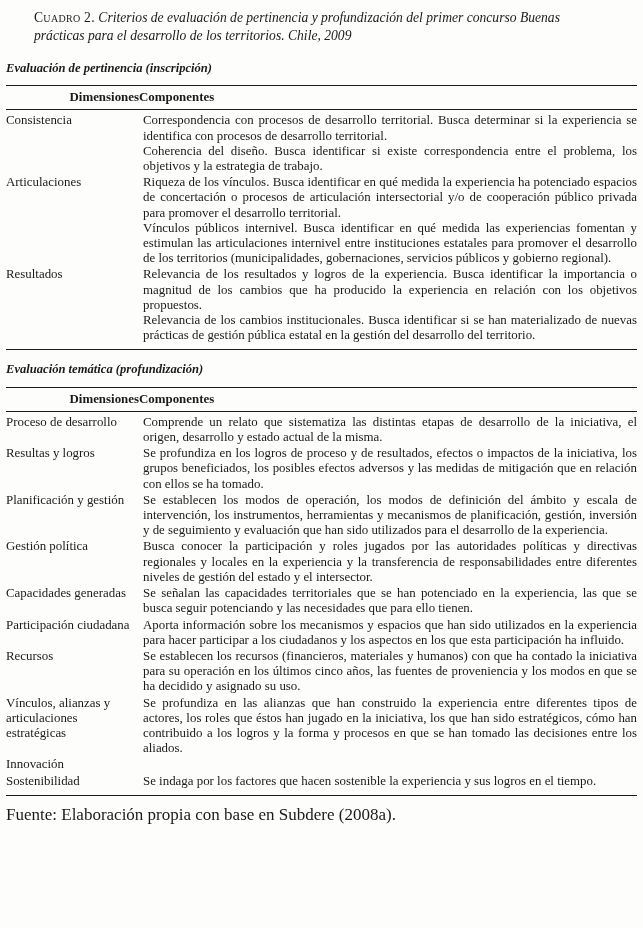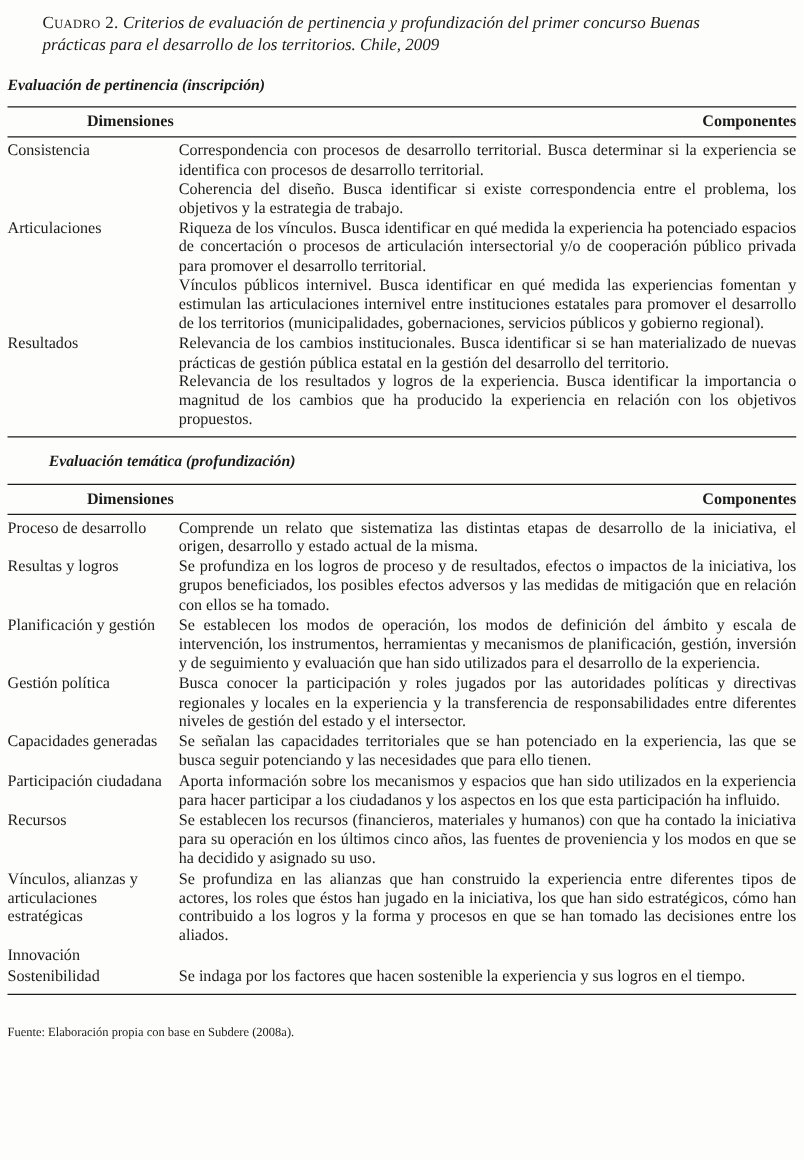--- a/index.html
+++ b/index.html
@@ -36,58 +36,57 @@
   }
   
   .section-heading {
     font-style: italic;
     font-weight: bold;
     font-size: 12.6px;
     margin: 0 0 9px 0;
   }
   .section-heading.second {
     margin-top: 12px;
-    margin-left: 33px;
   }
   
   .dtable {
     border-top: 1.4px solid #1b1b1b;
     border-bottom: 1.4px solid #1b1b1b;
     margin-bottom: 8px;
   }
   .thead {
     display: grid;
     grid-template-columns: 133px 1fr;
     font-weight: bold;
     padding: 4px 0 4px 0;
     border-bottom: 1px solid #1b1b1b;
   }
   .thead .hd-dim { text-align: right; }
-  .thead .hd-comp { text-align: right; }
+  .thead .hd-comp { text-align: left; }
   .tbody {
     padding: 3px 0 5px 0;
   }
   .trow {
     display: grid;
     grid-template-columns: 133px 1fr;
     column-gap: 4px;
     margin-bottom: 1px;
   }
   .dim-cell {
     text-align: left;
     padding-right: 4px;
   }
   .comp-cell p {
     margin: 0;
     text-align: justify;
   }
   
   .source-note {
-    margin-top: 23px;
-    font-size: 10px;
+    margin-top: 11px;
+    font-size: 17px;
   }
 </style>
 </head>
 <body>
 
 <div class="page">
 
   <div class="caption">
     <span class="caption-label">Cuadro 2.</span>
     <span class="caption-text">Criterios de evaluación de pertinencia y profundización del primer concurso Buenas prácticas para el desarrollo de los territorios. Chile, 2009</span>
@@ -114,22 +113,22 @@
         <div class="dim-cell">Articulaciones</div>
         <div class="comp-cell">
           <p>Riqueza de los vínculos. Busca identificar en qué medida la experiencia ha potenciado espacios de concertación o procesos de articulación intersectorial y/o de cooperación público privada para promover el desarrollo territorial.</p>
           <p>Vínculos públicos internivel. Busca identificar en qué medida las experiencias fomentan y estimulan las articulaciones internivel entre instituciones estatales para promover el desarrollo de los territorios (municipalidades, gobernaciones, servicios públicos y gobierno regional).</p>
         </div>
       </div>
 
       <div class="trow">
         <div class="dim-cell">Resultados</div>
         <div class="comp-cell">
+          <p>Relevancia de los resultados y logros de la experiencia. Busca identificar la importancia o magnitud de los cambios que ha producido la experiencia en relación con los objetivos propuestos.</p>
           <p>Relevancia de los cambios institucionales. Busca identificar si se han materializado de nuevas prácticas de gestión pública estatal en la gestión del desarrollo del territorio.</p>
-          <p>Relevancia de los resultados y logros de la experiencia. Busca identificar la importancia o magnitud de los cambios que ha producido la experiencia en relación con los objetivos propuestos.</p>
         </div>
       </div>
 
     </div>
   </div>
 
   <div class="section-heading second">Evaluación temática (profundización)</div>
 
   <div class="dtable">
     <div class="thead">

